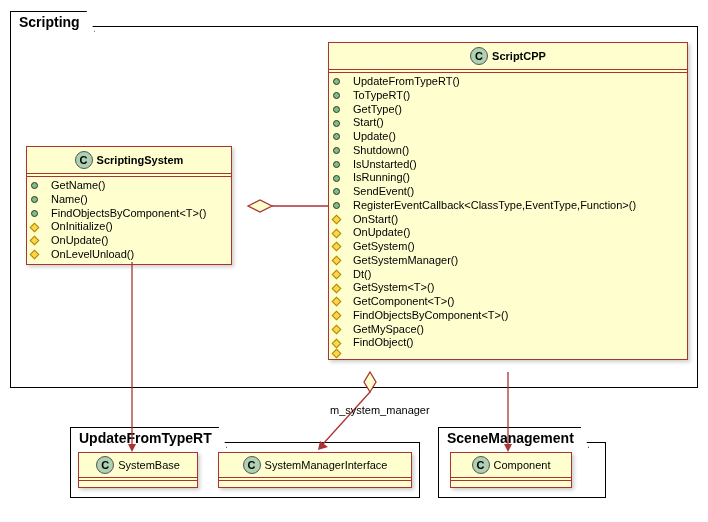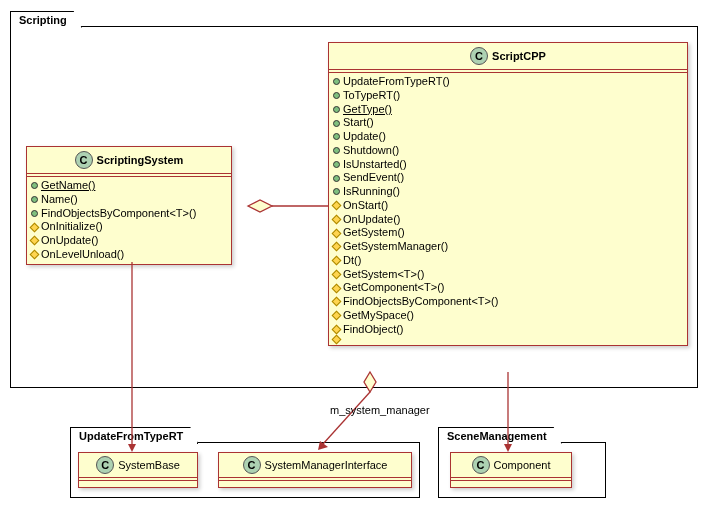--- a/index.html
+++ b/index.html
@@ -1,29 +1,29 @@
 <!DOCTYPE html>
 <html><head>
 <meta charset="utf-8">
 <style>
 * { box-sizing: border-box; margin: 0; padding: 0; }
 body { font-family: sans-serif; font-size: 11px; background: #fff; width: 708px; height: 522px; position: relative; }
 .package { position: absolute; border: 1px solid #000; background: #fff; }
-.package-tab { position: absolute; top: -16px; left: -1px; border: 1px solid #000; border-bottom: none; background: #fff; padding: 2px 8px; font-weight: bold; font-size: 11px; clip-path: polygon(0 0, calc(100% - 8px) 0, 100% 100%, 0 100%); padding-right: 14px; }
+.package-tab { position: absolute; top: -16px; left: -1px; border: 1px solid #000; border-bottom: none; background: #fff; padding: 2px 8px; font-weight: bold; font-size: 14px; clip-path: polygon(0 0, calc(100% - 8px) 0, 100% 100%, 0 100%); padding-right: 14px; }
 .class-box { position: absolute; border: 1.5px solid #a33; background: #fefece; box-shadow: 2px 2px 4px rgba(0,0,0,0.2); }
 .class-header { border-bottom: 1.5px solid #a33; padding: 4px 6px; text-align: center; display: flex; align-items: center; justify-content: center; gap: 4px; font-weight: bold; }
 .class-header-thin { border-bottom: 1.5px solid #a33; padding: 3px 6px; text-align: center; display: flex; align-items: center; justify-content: center; gap: 4px; }
 .class-sep { border-bottom: 1.5px solid #a33; height: 3px; }
 .class-body { padding: 2px 4px; }
-.member { display: flex; align-items: center; gap: 3px; line-height: 1.25; white-space: nowrap; }
+.member { display: flex; align-items: center; gap: 13px; line-height: 1.25; white-space: nowrap; }
 .circle-c { display: inline-flex; width: 18px; height: 18px; border-radius: 50%; background: #add1b2; border: 1px solid #555; align-items: center; justify-content: center; font-weight: bold; font-size: 11px; flex-shrink: 0; }
 .dot { width: 7px; height: 7px; border-radius: 50%; flex-shrink: 0; border: 1px solid #333; }
 .dot.green { background: #7fbf7f; }
 .diamond { width: 7px; height: 7px; transform: rotate(45deg); flex-shrink: 0; border: 1px solid #a80; background: #ffd54f; }
-.underline { text-decoration: underline; }
+.underline { }
 svg.connector { position: absolute; top: 0; left: 0; width: 708px; height: 522px; pointer-events: none; }
 .conn { stroke: #a33; stroke-width: 1.3; fill: none; }
 .arrowhead { fill: #a33; }
 .hollow-diamond { fill: #fefece; stroke: #a33; stroke-width: 1.3; }
 .label-text { font-size: 11px; fill: #000; }
 </style>
 </head>
 <body>
 
 <div class="package" style="left:10px; top:26px; width:688px; height:362px;">
@@ -94,25 +94,29 @@
     <div class="member">
         <span class="dot green"></span>
         <span>Shutdown()</span>
       </div>
     <div class="member">
         <span class="dot green"></span>
         <span>IsUnstarted()</span>
       </div>
     <div class="member">
         <span class="dot green"></span>
+        <span>IsRunning()</span>
+      </div>
+    <div class="member">
+        <span class="dot green"></span>
         <span>SendEvent()</span>
       </div>
     <div class="member">
         <span class="dot green"></span>
-        <span>IsRunning()</span>
+        <span>RegisterEventCallback&lt;ClassType,EventType,Function&gt;()</span>
       </div>
     <div class="member">
         <span class="diamond"></span>
         <span>OnStart()</span>
       </div>
     <div class="member">
         <span class="diamond"></span>
         <span>OnUpdate()</span>
       </div>
     <div class="member">

